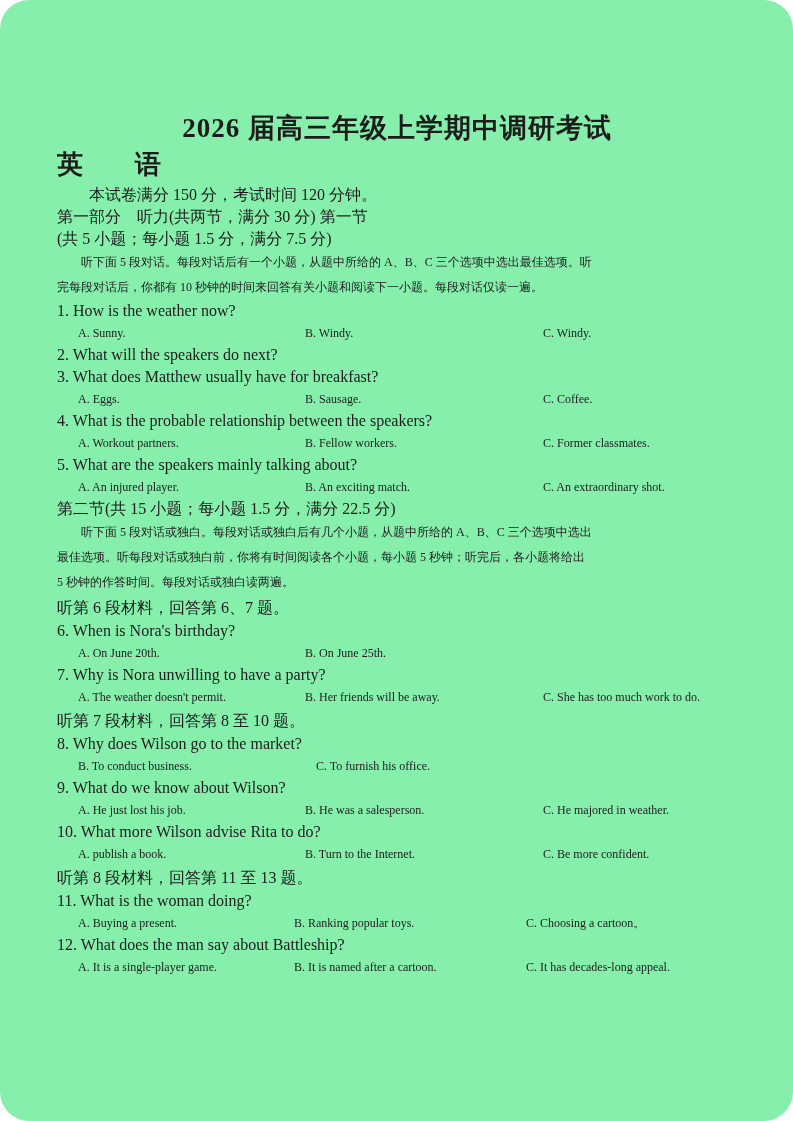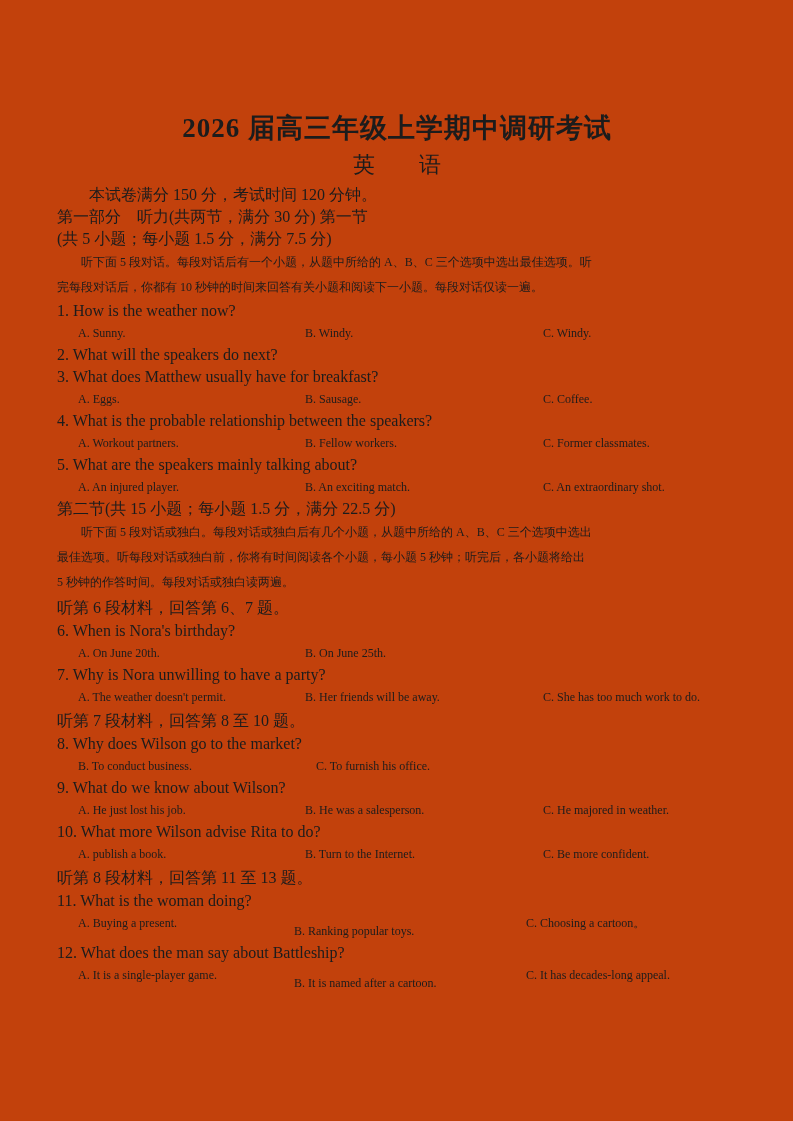--- a/index.html
+++ b/index.html
@@ -5,37 +5,38 @@
   html, body { margin: 0; padding: 0; background: #ffffff; }
   body {
     width: 793px; height: 1121px;
     font-family: "Liberation Serif", "DejaVu Serif", serif;
     color: #1c1c1c;
     -webkit-font-smoothing: antialiased;
   }
   .page {
     position: relative;
     width: 793px; height: 1121px;
-    background: #c2410c;
+    background: #86efac;
     overflow: hidden;
+    border-radius: 29px;
   }
   .content { padding: 110px 56px 0 57px; }
 
   .title {
     text-align: center;
     font-size: 27px;
     font-weight: bold;
     line-height: 36px;
     letter-spacing: 1px;
     white-space: nowrap;
   }
   .subject {
-    text-align: center;
-    font-size: 22px;
-    font-weight: normal;
+    text-align: left;
+    font-size: 26px;
+    font-weight: bold;
     line-height: 38px;
     white-space: pre;
   }
 
   .line   { font-size: 16px; line-height: 22px; }
   .para   { font-size: 12px; line-height: 25px; text-align: justify; }
   .indent { text-indent: 2em; }
   .mat    { font-size: 16px; line-height: 25px; }
 
   .q-line { font-size: 16px; line-height: 22px; white-space: nowrap; }
@@ -44,21 +45,21 @@
     display: flex;
     padding-left: 21px;
     font-size: 12px;
     line-height: 22px;
     white-space: nowrap;
   }
   .opts .a { width: 227px; flex: 0 0 auto; }
   .opts .b { width: 238px; flex: 0 0 auto; }
   .opts .c { flex: 1 1 auto; }
   .opts.tight .a { width: 216px; }
-  .opts.tight .b { width: 232px; margin-top: 8px; }
+  .opts.tight .b { width: 232px; }
 </style>
 </head>
 <body>
 
 <div class="page">
   <div class="content">
 
     <div class="title">2026 届高三年级上学期中调研考试</div>
     <div class="subject">英　　语</div>
 

